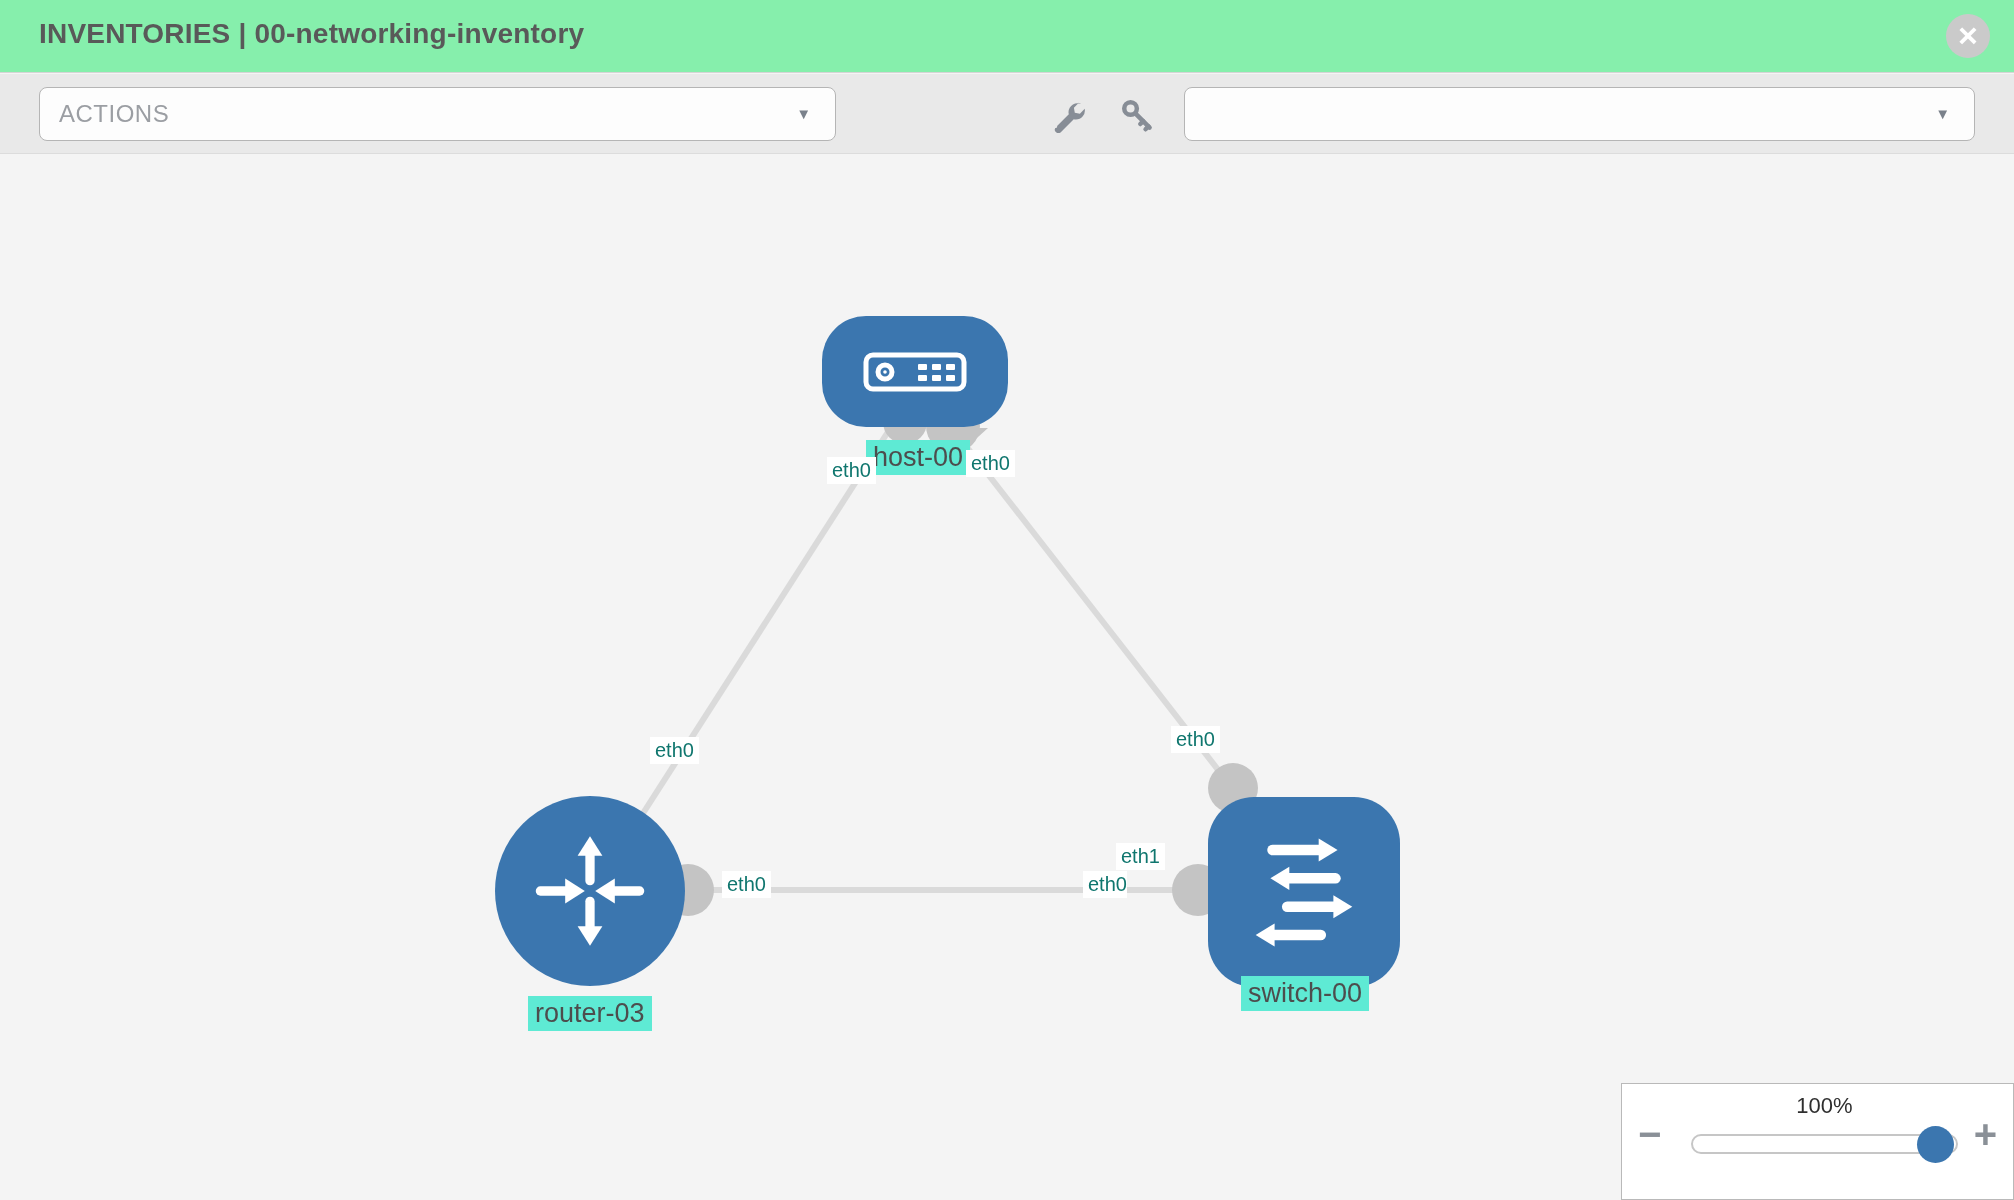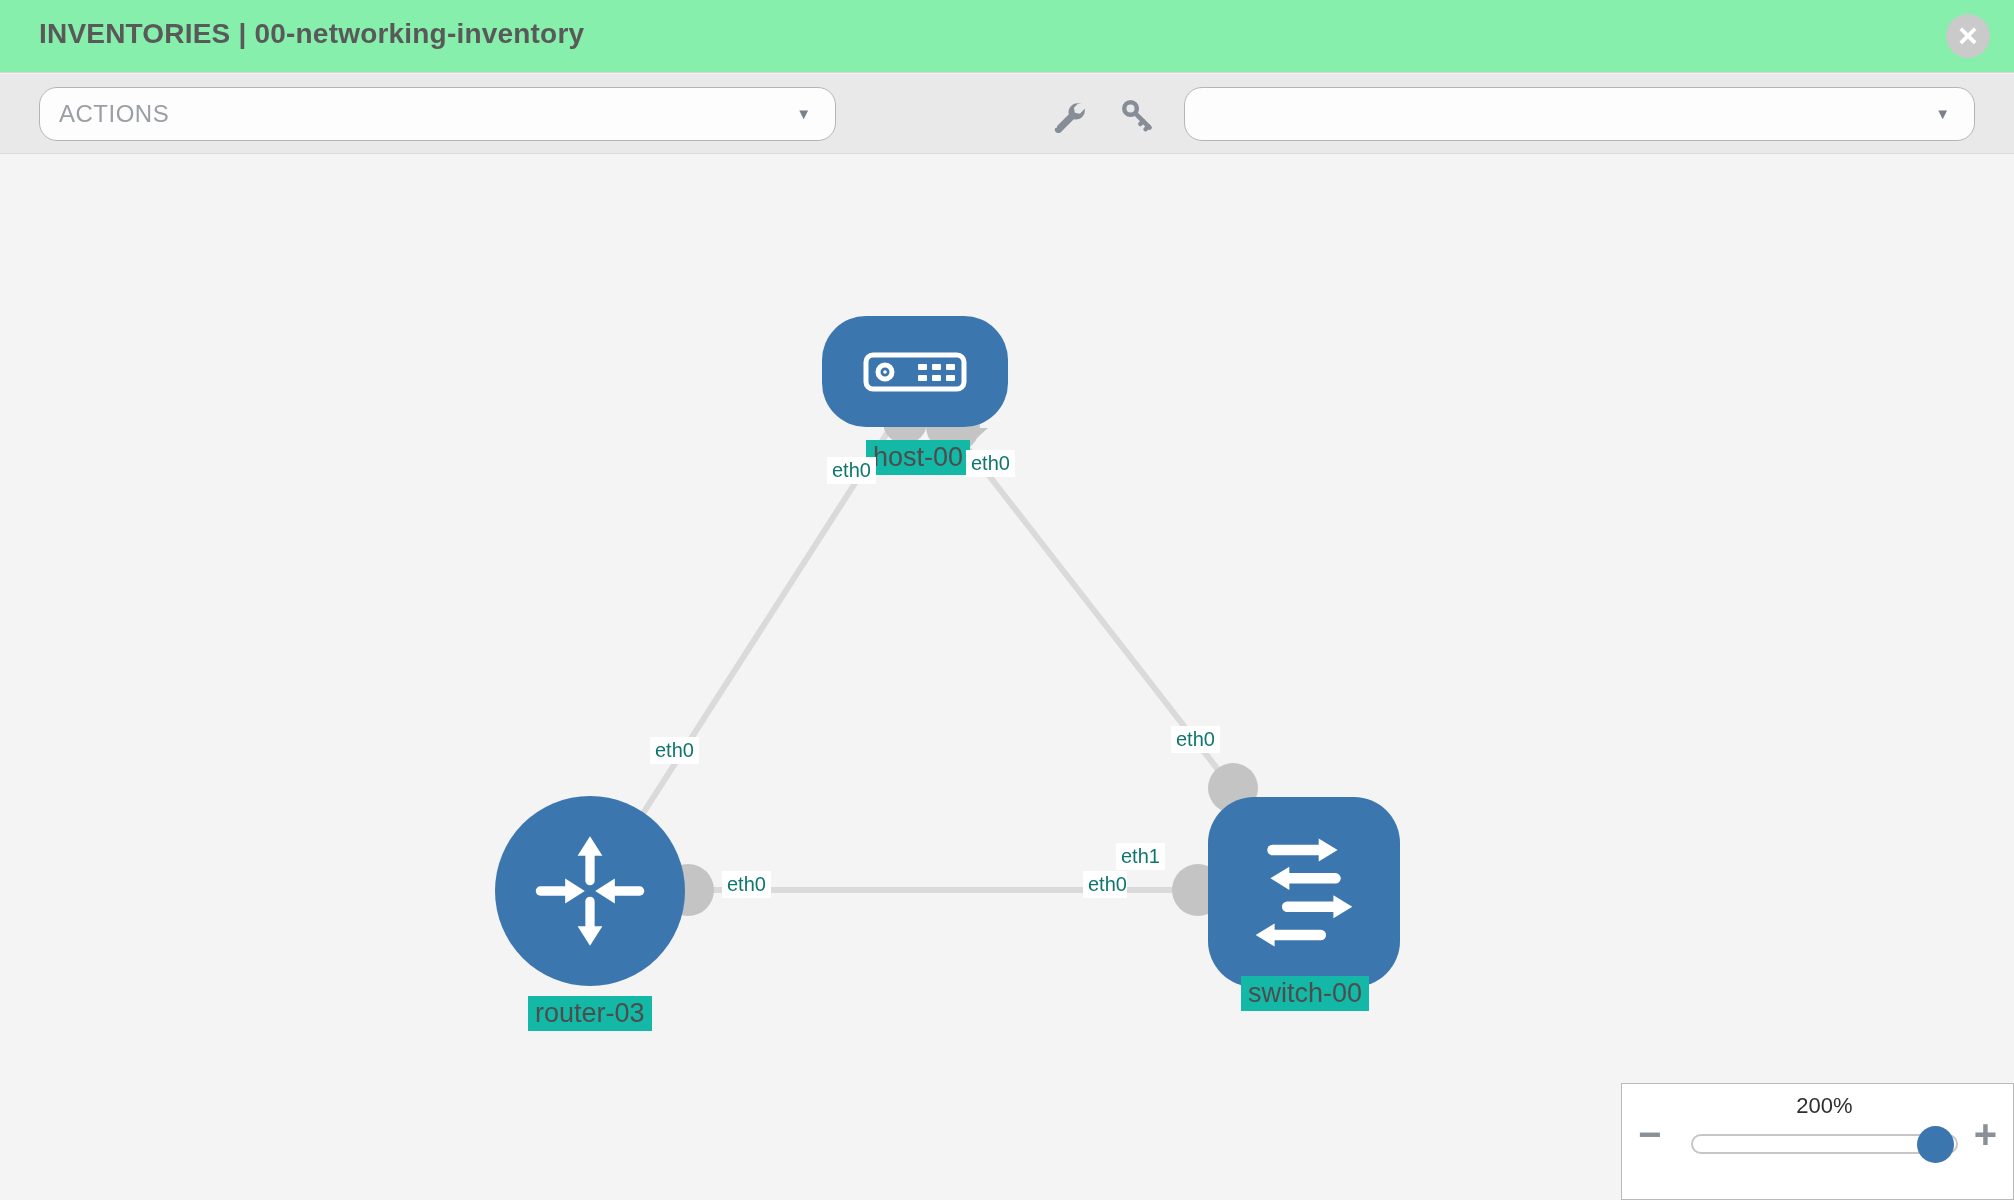--- a/index.html
+++ b/index.html
@@ -12,21 +12,21 @@
   .title { position:absolute; left:39px; top:18px; font-size:28px; font-weight:bold;
     color:#595959; letter-spacing:.2px; }
   .close-btn { position:absolute; right:24px; top:14px; width:44px; height:44px;
     border-radius:50%; background:#cacaca; color:#ffffff; font-size:34px; font-weight:bold;
     text-align:center; line-height:42px; cursor:pointer; }
 
   
   .toolbar { position:absolute; left:0; top:74px; width:2014px; height:80px;
     background:#e9e9e9; border-bottom:1px solid #dcdcdc; z-index:39; }
   .combo { position:absolute; top:13px; height:54px; background:#fdfdfd;
-    border:1px solid #b5b5b5; border-radius:18px; display:flex; align-items:center; }
+    border:1px solid #b5b5b5; border-radius:8px; display:flex; align-items:center; }
   .combo-actions { left:39px; width:797px; }
   .combo-search { left:1184px; width:791px; }
   .combo-text { margin-left:19px; font-size:24px; color:#9b9ea3; letter-spacing:.5px; }
   .combo input { flex:1; margin-left:19px; border:none; outline:none; background:transparent;
     font-size:24px; color:#6e7176; font-family:"Liberation Sans",sans-serif; }
   .combo input::placeholder { color:#9b9ea3; letter-spacing:.5px; opacity:1; }
   .caret { position:absolute; right:24px; top:50%; transform:translateY(-52%);
     font-size:15px; color:#7a818b; }
   .tool-icon { position:absolute; top:97px; width:36px; height:36px; cursor:pointer; z-index:41;}
   .tool-wrench { left:1049px; }
@@ -36,21 +36,21 @@
   .canvas { position:absolute; left:0; top:155px; width:2014px; height:1045px;
     background:#f4f4f4; }
   svg.links { position:absolute; left:0; top:0; z-index:1; }
 
   .node { position:absolute; background:#3b76af; z-index:5;
     display:flex; align-items:center; justify-content:center; cursor:pointer; }
   .node-host   { left:822px; top:316px; width:186px; height:111px; border-radius:44px; }
   .node-router { left:495px; top:796px; width:190px; height:190px; border-radius:50%; }
   .node-switch { left:1208px; top:797px; width:192px; height:190px; border-radius:46px; }
 
-  .node-label { position:absolute; background:#14b8a6; color:#4d4d4d; font-size:27px;
+  .node-label { position:absolute; background:#5eead4; color:#4d4d4d; font-size:27px;
     padding:2px 7px; z-index:6; white-space:nowrap; }
   .iface-label { position:absolute; background:#ffffff; color:#0f766e; font-size:20px;
     padding:2px 5px; z-index:6; white-space:nowrap; }
   .iface-under { padding-right:0; }
 
   
   .zoom-panel { position:absolute; left:1621px; top:1083px; width:393px; height:117px;
     background:#ffffff; border:1px solid #b9b9b9; z-index:45; }
   .zoom-level { position:absolute; left:69px; top:9px; width:267px; text-align:center;
     font-size:22px; color:#2f2f2f; }
@@ -163,19 +163,19 @@
 
 <div class="iface-label" style="left:827px; top:457px;">eth0</div>
 <div class="iface-label" style="left:966px; top:450px;">eth0</div>
 <div class="iface-label" style="left:650px; top:737px;">eth0</div>
 <div class="iface-label" style="left:1171px; top:726px;">eth0</div>
 <div class="iface-label" style="left:722px; top:871px;">eth0</div>
 <div class="iface-label iface-under" style="left:1083px; top:871px;">eth0</div>
 <div class="iface-label" style="left:1116px; top:843px;text-align:right;">eth1</div>
 
 <div class="zoom-panel">
-  <div class="zoom-level">200%</div>
+  <div class="zoom-level">100%</div>
   <div class="zoom-minus">−</div>
   <div class="zoom-track">
     <div class="zoom-thumb"></div>
   </div>
   <div class="zoom-plus">+</div>
 </div>
 
 </body></html>

